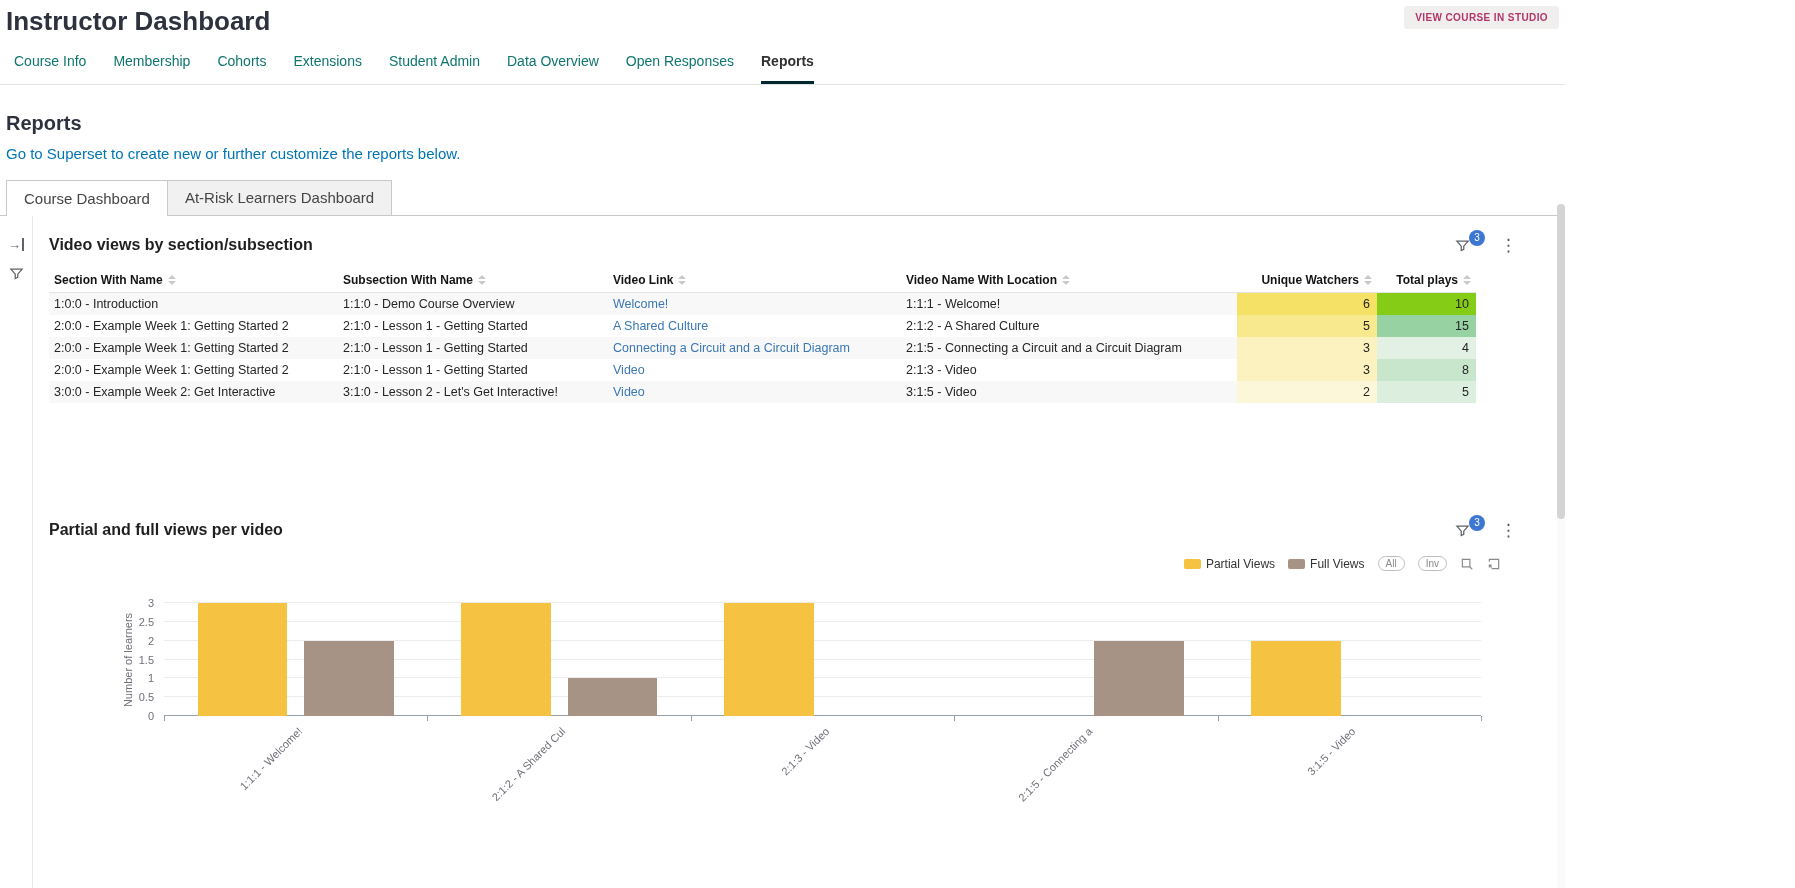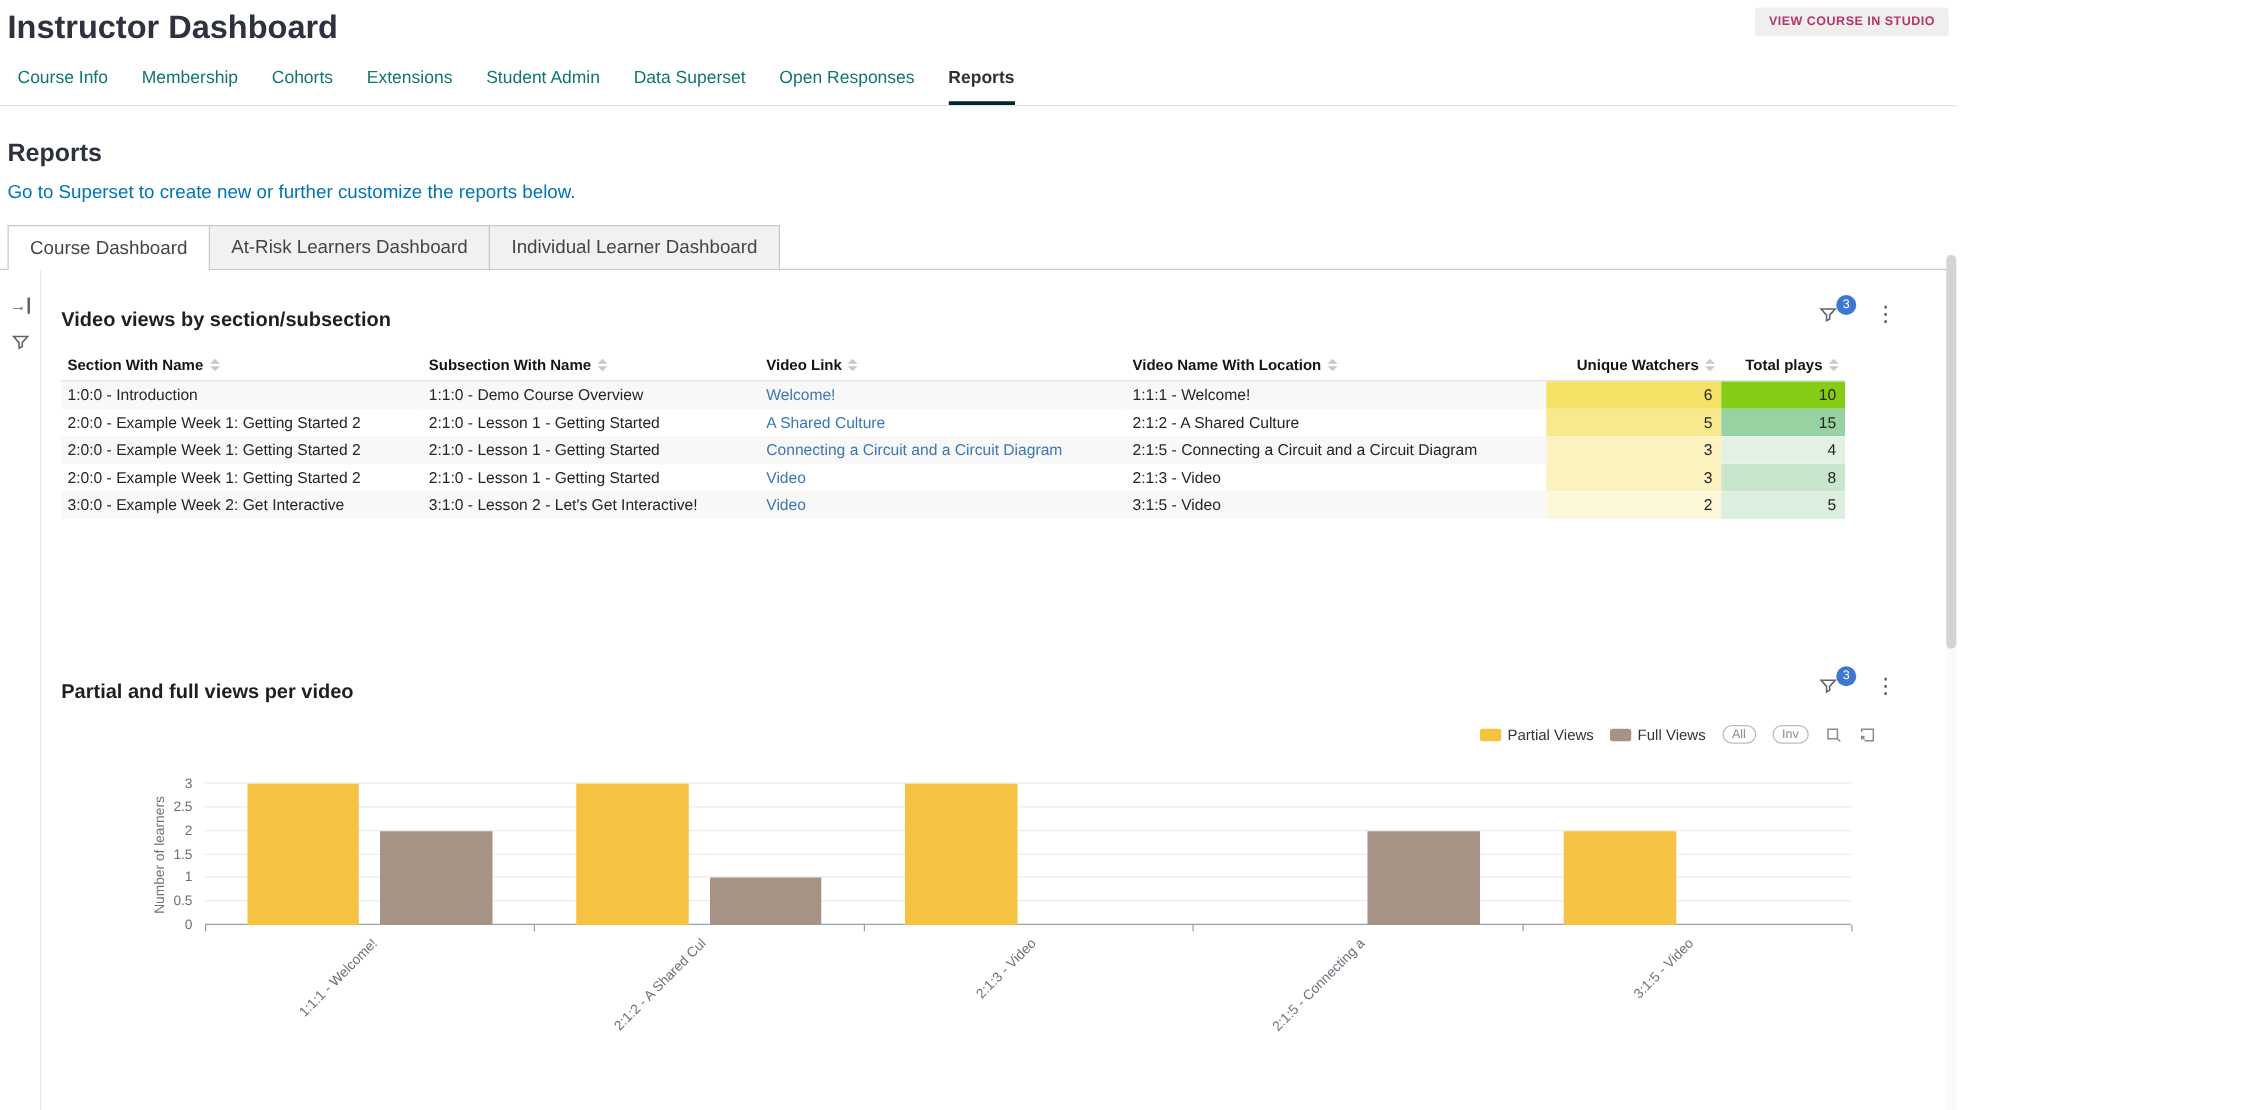--- a/index.html
+++ b/index.html
@@ -33,21 +33,21 @@
 
   
   .embed { display:flex; position:relative; min-height:684px; }
   .filter-rail { width:33px; border-right:1px solid #e8e8e8; padding-top:22px; display:flex; flex-direction:column;
                  align-items:center; gap:15px; flex:0 0 33px; }
   .expand-icon { font-size:13px; line-height:1; color:#5f6368; border-right:2px solid #5f6368; padding-right:1px; cursor:pointer; }
   .rail-filter { cursor:pointer; display:flex; }
   .embed-content { flex:1; padding:20px 48px 0 16px; }
 
   .card-head { display:flex; justify-content:space-between; align-items:center; }
-  .card-title { font-size:16px; font-weight:700; color:#1f1f1f;margin-top:12px; }
+  .card-title { font-size:16px; font-weight:700; color:#1f1f1f; }
   .card-icons { display:flex; align-items:center; gap:30px; }
   .filter-wrap { position:relative; cursor:pointer; display:flex; }
   .badge { position:absolute; top:-8px; right:-15px; background:#3e77d2; color:#fff; font-size:10px;
            width:16px; height:16px; border-radius:50%; display:flex; align-items:center; justify-content:center; }
   .kebab { font-size:17px; color:#555; cursor:pointer; line-height:1; }
 
   
   table { border-collapse:collapse; margin-top:14px; font-size:12.5px; table-layout:fixed; }
   thead th { border-bottom:1px solid #e4e4e4; }
   th { font-size:12px; font-weight:700; color:#141414; text-align:left; padding:5px 5px; }
@@ -97,34 +97,33 @@
     <h1>Instructor Dashboard</h1>
     <button class="studio-btn">VIEW COURSE IN STUDIO</button>
   </div>
 
   <nav class="nav">
     <a href="#">Course Info</a>
     <a href="#">Membership</a>
     <a href="#">Cohorts</a>
     <a href="#">Extensions</a>
     <a href="#">Student Admin</a>
-    <a href="#">Data Superset</a>
+    <a href="#">Data Overview</a>
     <a href="#">Open Responses</a>
     <a href="#" class="active">Reports</a>
   </nav>
 
   <div class="reports-sec">
     <h2>Reports</h2>
     <a href="#" class="superset-link">Go to Superset to create new or further customize the reports below.</a>
   </div>
 
   <div class="tab-row">
     <button class="dash-tab active">Course Dashboard</button>
     <button class="dash-tab">At-Risk Learners Dashboard</button>
-    <button class="dash-tab">Individual Learner Dashboard</button>
   </div>
 
   <div class="embed">
 
     <div class="filter-rail">
       <span class="expand-icon">→</span>
       <span class="rail-filter">
         <svg width="15" height="15" viewBox="0 0 24 24" fill="none" stroke="#5f6368" stroke-width="2">
             <path d="M3 5h18l-7 8v5l-4 2v-7z"></path>
           </svg>

